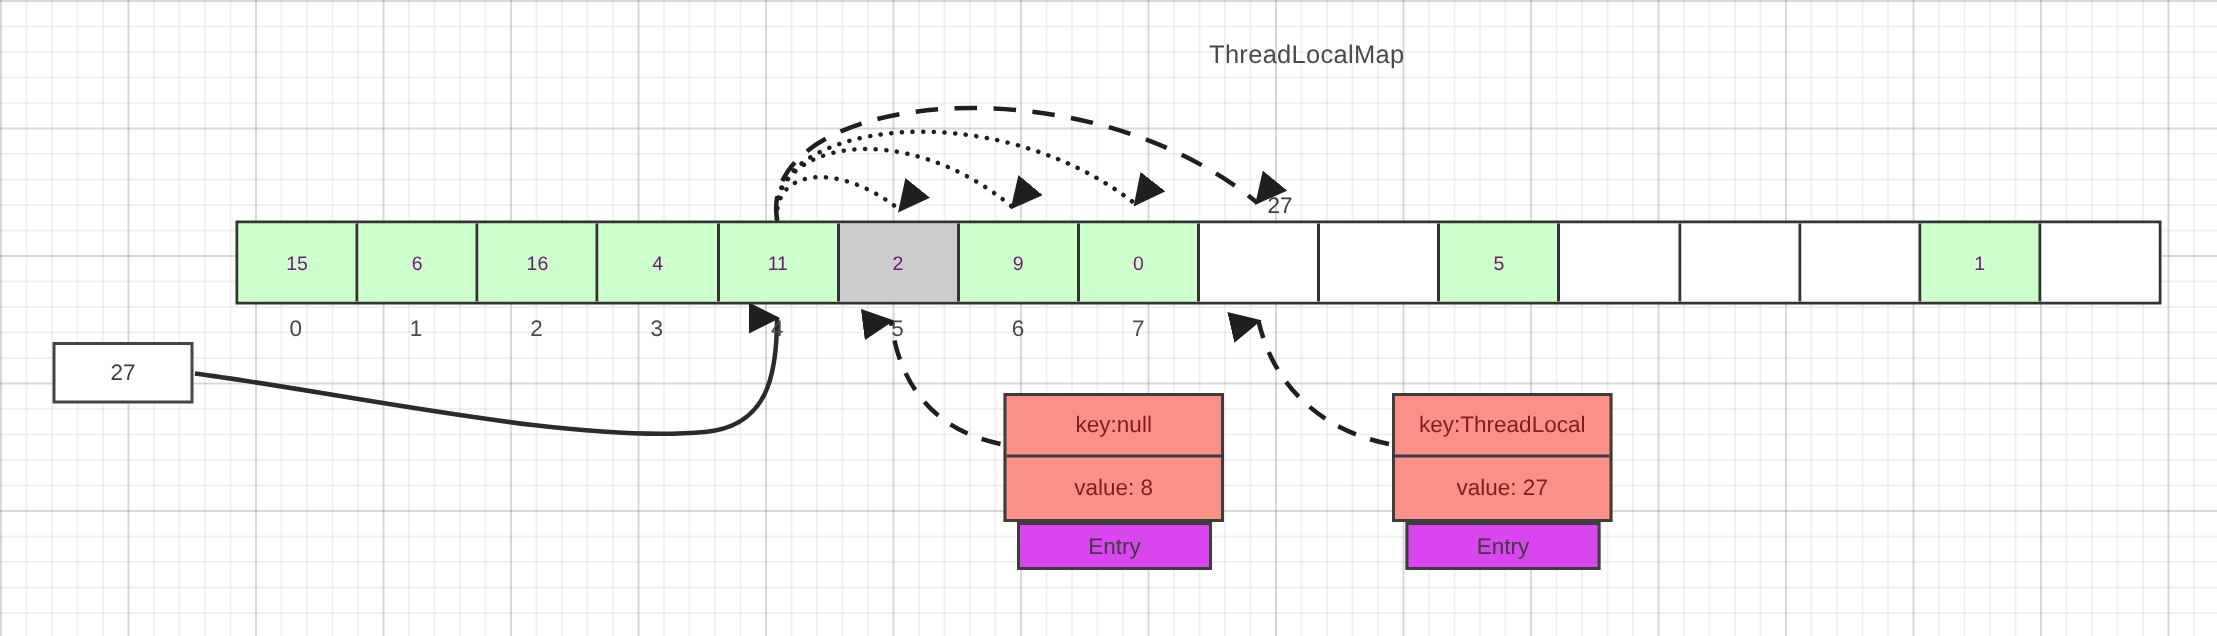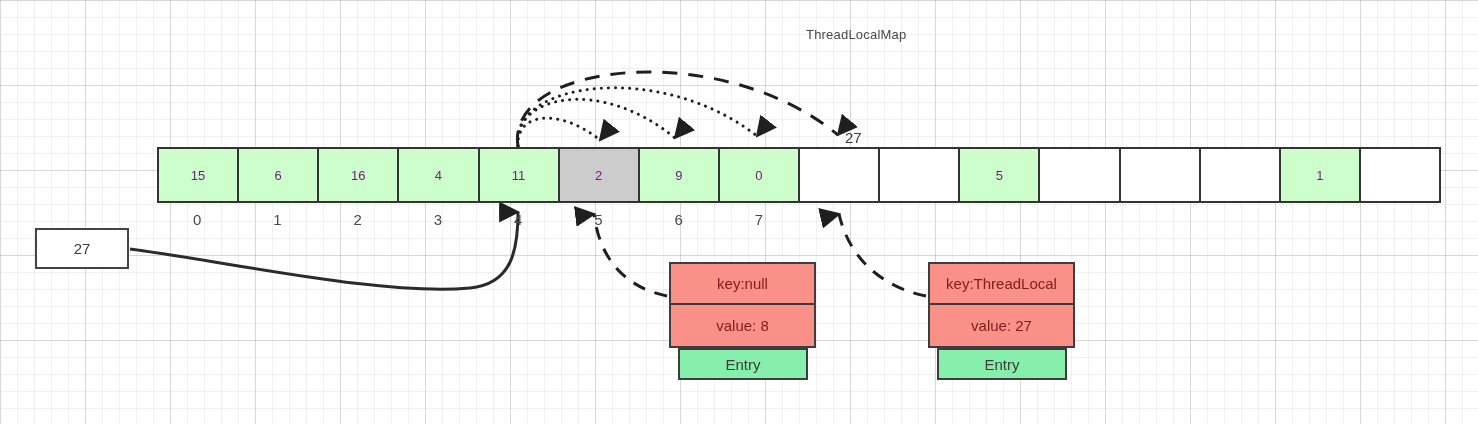--- a/index.html
+++ b/index.html
@@ -13,21 +13,21 @@
       linear-gradient(to bottom, rgba(0,0,0,0.10) 1px, transparent 1px);
     background-size:17px 17px,17px 17px,85px 85px,85px 85px;
     background-position:0 0,0 0,0 0,0 0;
     font-family:"Liberation Sans","DejaVu Sans",sans-serif;
     color:#3a3a3a;
   }
   #svg-layer{position:absolute;left:0;top:0;width:1478px;height:424px;overflow:visible;}
 
   #title{
     position:absolute;left:806px;top:27px;
-    font-size:13px;color:#4a4a4a;letter-spacing:0.2px;white-space:nowrap;
+    font-size:17px;color:#4a4a4a;letter-spacing:0.2px;white-space:nowrap;
   }
 
   #array{
     position:absolute;left:157px;top:147px;
     width:1284px;height:56px;
     display:flex;
     border:2.5px solid #333333;
     box-sizing:border-box;
   }
   .cell{
@@ -69,21 +69,21 @@
   .entry-key,.entry-value{
     height:41px;
     display:flex;align-items:center;justify-content:center;
     font-size:15px;color:#7f1d1d;
     box-sizing:border-box;
   }
   .entry-key{border-bottom:2.5px solid #3d3d3d;}
   .entry-label{
     border:2.5px solid #3d3d3d;
     box-sizing:border-box;
-    background:#86efac;
+    background:#d946ef;
     height:32px;
     display:flex;align-items:center;justify-content:center;
     font-size:15px;color:#3c3c3c;
   }
 
   #entry-left{left:669px;top:262px;}
   #entry-left .entry-kv{width:147px;}
   #entry-left .entry-label{width:130px;margin-left:9px;}
 
   #entry-right{left:928px;top:262px;}

